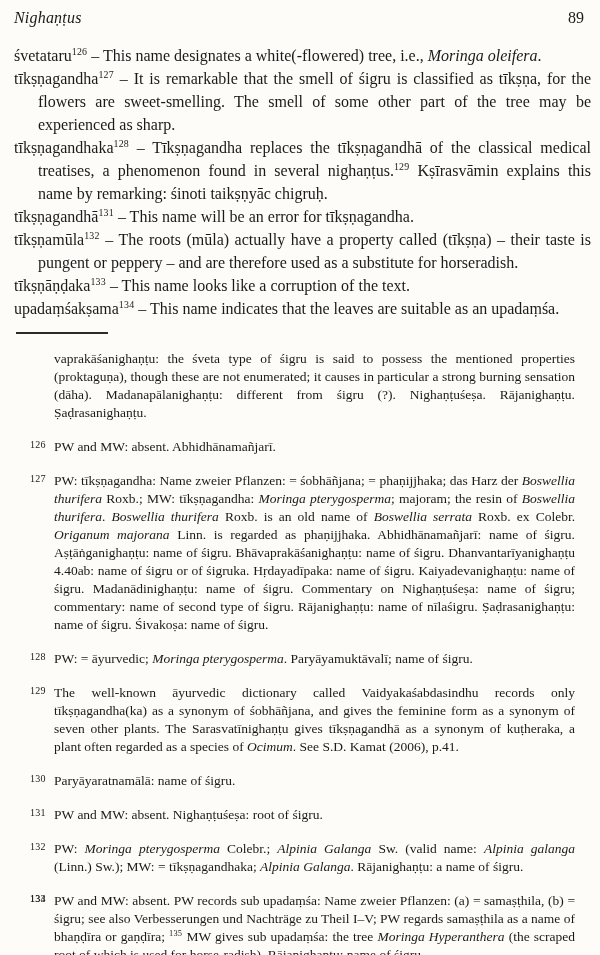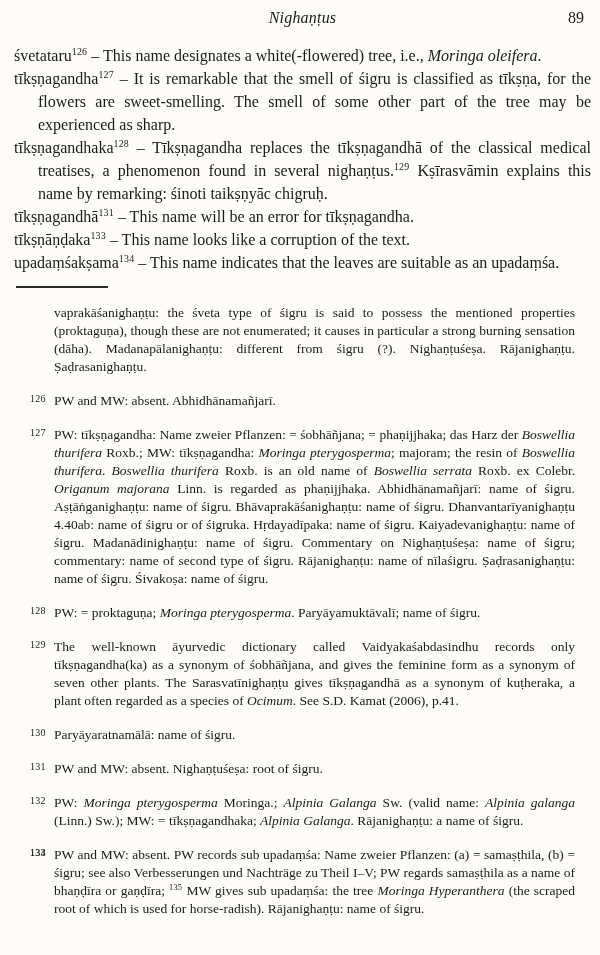--- a/index.html
+++ b/index.html
@@ -12,21 +12,21 @@
   }
   .page {
     box-sizing: border-box;
     width: 600px; height: 955px;
     padding: 9px 9px 4px 14px;
     overflow: hidden;
   }
   .page-header {
     position: relative;
     height: 22px;
-    text-align: center;
+    text-align: left;
     font-size: 16px;
     margin-bottom: 13px;
   }
   .running-title { font-style: italic; letter-spacing: 0.2px; }
   .page-number { position: absolute; right: 7px; top: 0; font-style: normal; }
 
   .entries { }
   .entry {
     margin: 0;
     font-size: 16px;
@@ -73,20 +73,21 @@
   <header class="page-header">
     <span class="running-title">Nighaṇṭus</span>
     <span class="page-number">89</span>
   </header>
 
   <main class="entries">
     <p class="entry"><span>śvetataru</span><sup>126</sup><span> – This name designates a white(-flowered) tree, i.e., </span><i>Moringa oleifera</i><span>.</span></p>
     <p class="entry"><span>tīkṣṇagandha</span><sup>127</sup><span> – It is remarkable that the smell of śigru is classified as tīkṣṇa, for the flowers are sweet-smelling. The smell of some other part of the tree may be experienced as sharp.</span></p>
     <p class="entry"><span>tīkṣṇagandhaka</span><sup>128</sup><span> – Tīkṣṇagandha replaces the tīkṣṇagandhā of the classical medical treatises, a phenomenon found in several nighaṇṭus.</span><sup>129</sup><span> Kṣīrasvāmin explains this name by remarking: śinoti taikṣṇyāc chigruḥ.</span></p>
     <p class="entry"><span>tīkṣṇagandhā</span><sup>131</sup><span> – This name will be an error for tīkṣṇagandha.</span></p>
+    <p class="entry"><span>tīkṣṇamūla</span><sup>132</sup><span> – The roots (mūla) actually have a property called (tīkṣṇa) – their taste is pungent or peppery – and are therefore used as a substitute for horseradish.</span></p>
     <p class="entry"><span>tīkṣṇāṇḍaka</span><sup>133</sup><span> – This name looks like a corruption of the text.</span></p>
     <p class="entry"><span>upadaṃśakṣama</span><sup>134</sup><span> – This name indicates that the leaves are suitable as an upadaṃśa.</span></p>
   </main>
 
   <div class="footnote-rule"></div>
 
   <section class="footnotes">
     <p class="footnote">
       <span class="fn-num"></span>
       <span class="fn-text"><span>vaprakāśanighaṇṭu: the śveta type of śigru is said to possess the mentioned properties (proktaguṇa), though these are not enumerated; it causes in particular a strong burning sensation (dāha). Madanapālanighaṇṭu: different from śigru (?). Nighaṇṭuśeṣa. Rājanighaṇṭu. Ṣaḍrasanighaṇṭu.</span></span>
@@ -94,37 +95,37 @@
     <p class="footnote">
       <span class="fn-num">126</span>
       <span class="fn-text"><span>PW and MW: absent. Abhidhānamañjarī.</span></span>
     </p>
     <p class="footnote">
       <span class="fn-num">127</span>
       <span class="fn-text"><span>PW: tīkṣṇagandha: Name zweier Pflanzen: = śobhāñjana; = phaṇijjhaka; das Harz der </span><i>Boswellia thurifera</i><span> Roxb.; MW: tīkṣṇagandha: </span><i>Moringa pterygosperma</i><span>; majoram; the resin of </span><i>Boswellia thurifera</i><span>. </span><i>Boswellia thurifera</i><span> Roxb. is an old name of </span><i>Boswellia serrata</i><span> Roxb. ex Colebr. </span><i>Origanum majorana</i><span> Linn. is regarded as phaṇijjhaka. Abhidhānamañjarī: name of śigru. Aṣṭāṅganighaṇṭu: name of śigru. Bhāvaprakāśanighaṇṭu: name of śigru. Dhanvantarīyanighaṇṭu 4.40ab: name of śigru or of śigruka. Hṛdayadīpaka: name of śigru. Kaiyadevanighaṇṭu: name of śigru. Madanādinighaṇṭu: name of śigru. Commentary on Nighaṇṭuśeṣa: name of śigru; commentary: name of second type of śigru. Rājanighaṇṭu: name of nīlaśigru. Ṣaḍrasanighaṇṭu: name of śigru. Śivakoṣa: name of śigru.</span></span>
     </p>
     <p class="footnote">
       <span class="fn-num">128</span>
-      <span class="fn-text"><span>PW: = proktaguṇa; </span><i>Moringa pterygosperma</i><span>. Paryāyamuktāvalī; name of śigru.</span></span>
+      <span class="fn-text"><span>PW: = āyurvedic; </span><i>Moringa pterygosperma</i><span>. Paryāyamuktāvalī; name of śigru.</span></span>
     </p>
     <p class="footnote">
       <span class="fn-num">129</span>
       <span class="fn-text"><span>The well-known āyurvedic dictionary called Vaidyakaśabdasindhu records only tīkṣṇagandha(ka) as a synonym of śobhāñjana, and gives the feminine form as a synonym of seven other plants. The Sarasvatīnighaṇṭu gives tīkṣṇagandhā as a synonym of kuṭheraka, a plant often regarded as a species of </span><i>Ocimum</i><span>. See S.D. Kamat (2006), p.41.</span></span>
     </p>
     <p class="footnote">
       <span class="fn-num">130</span>
       <span class="fn-text"><span>Paryāyaratnamālā: name of śigru.</span></span>
     </p>
     <p class="footnote">
       <span class="fn-num">131</span>
       <span class="fn-text"><span>PW and MW: absent. Nighaṇṭuśeṣa: root of śigru.</span></span>
     </p>
     <p class="footnote">
       <span class="fn-num">132</span>
-      <span class="fn-text"><span>PW: </span><i>Moringa pterygosperma</i><span> Moringa.; </span><i>Alpinia Galanga</i><span> Sw. (valid name: </span><i>Alpinia galanga</i><span> (Linn.) Sw.); MW: = tīkṣṇagandhaka; </span><i>Alpinia Galanga</i><span>. Rājanighaṇṭu: a name of śigru.</span></span>
+      <span class="fn-text"><span>PW: </span><i>Moringa pterygosperma</i><span> Colebr.; </span><i>Alpinia Galanga</i><span> Sw. (valid name: </span><i>Alpinia galanga</i><span> (Linn.) Sw.); MW: = tīkṣṇagandhaka; </span><i>Alpinia Galanga</i><span>. Rājanighaṇṭu: a name of śigru.</span></span>
     </p>
     <p class="footnote">
       <span class="fn-num">133</span>
     </p>
     <p class="footnote">
       <span class="fn-num">134</span>
       <span class="fn-text"><span>PW and MW: absent. PW records sub upadaṃśa: Name zweier Pflanzen: (a) = samaṣṭhila, (b) = śigru; see also Verbesserungen und Nachträge zu Theil I–V; PW regards samaṣṭhila as a name of bhaṇḍīra or gaṇḍīra; </span><sup>135</sup><span> MW gives sub upadaṃśa: the tree </span><i>Moringa Hyperanthera</i><span> (the scraped root of which is used for horse-radish). Rājanighaṇṭu: name of śigru.</span></span>
     </p>
   </section>
 

